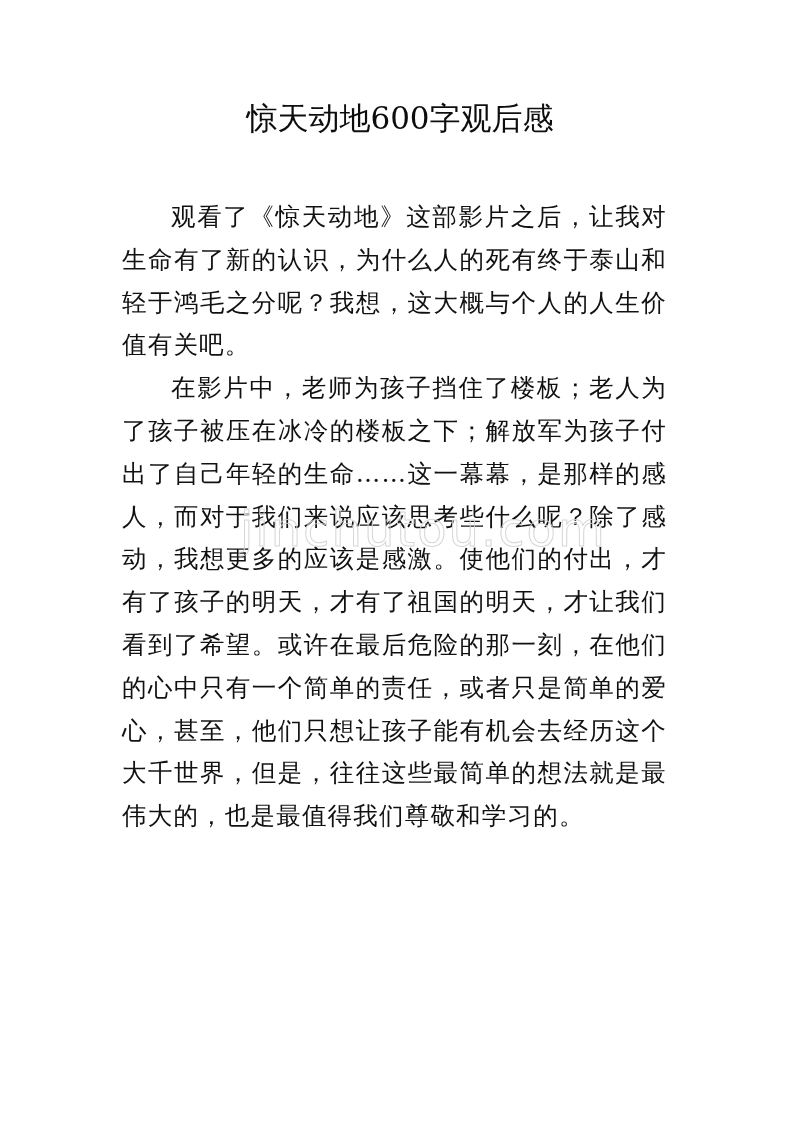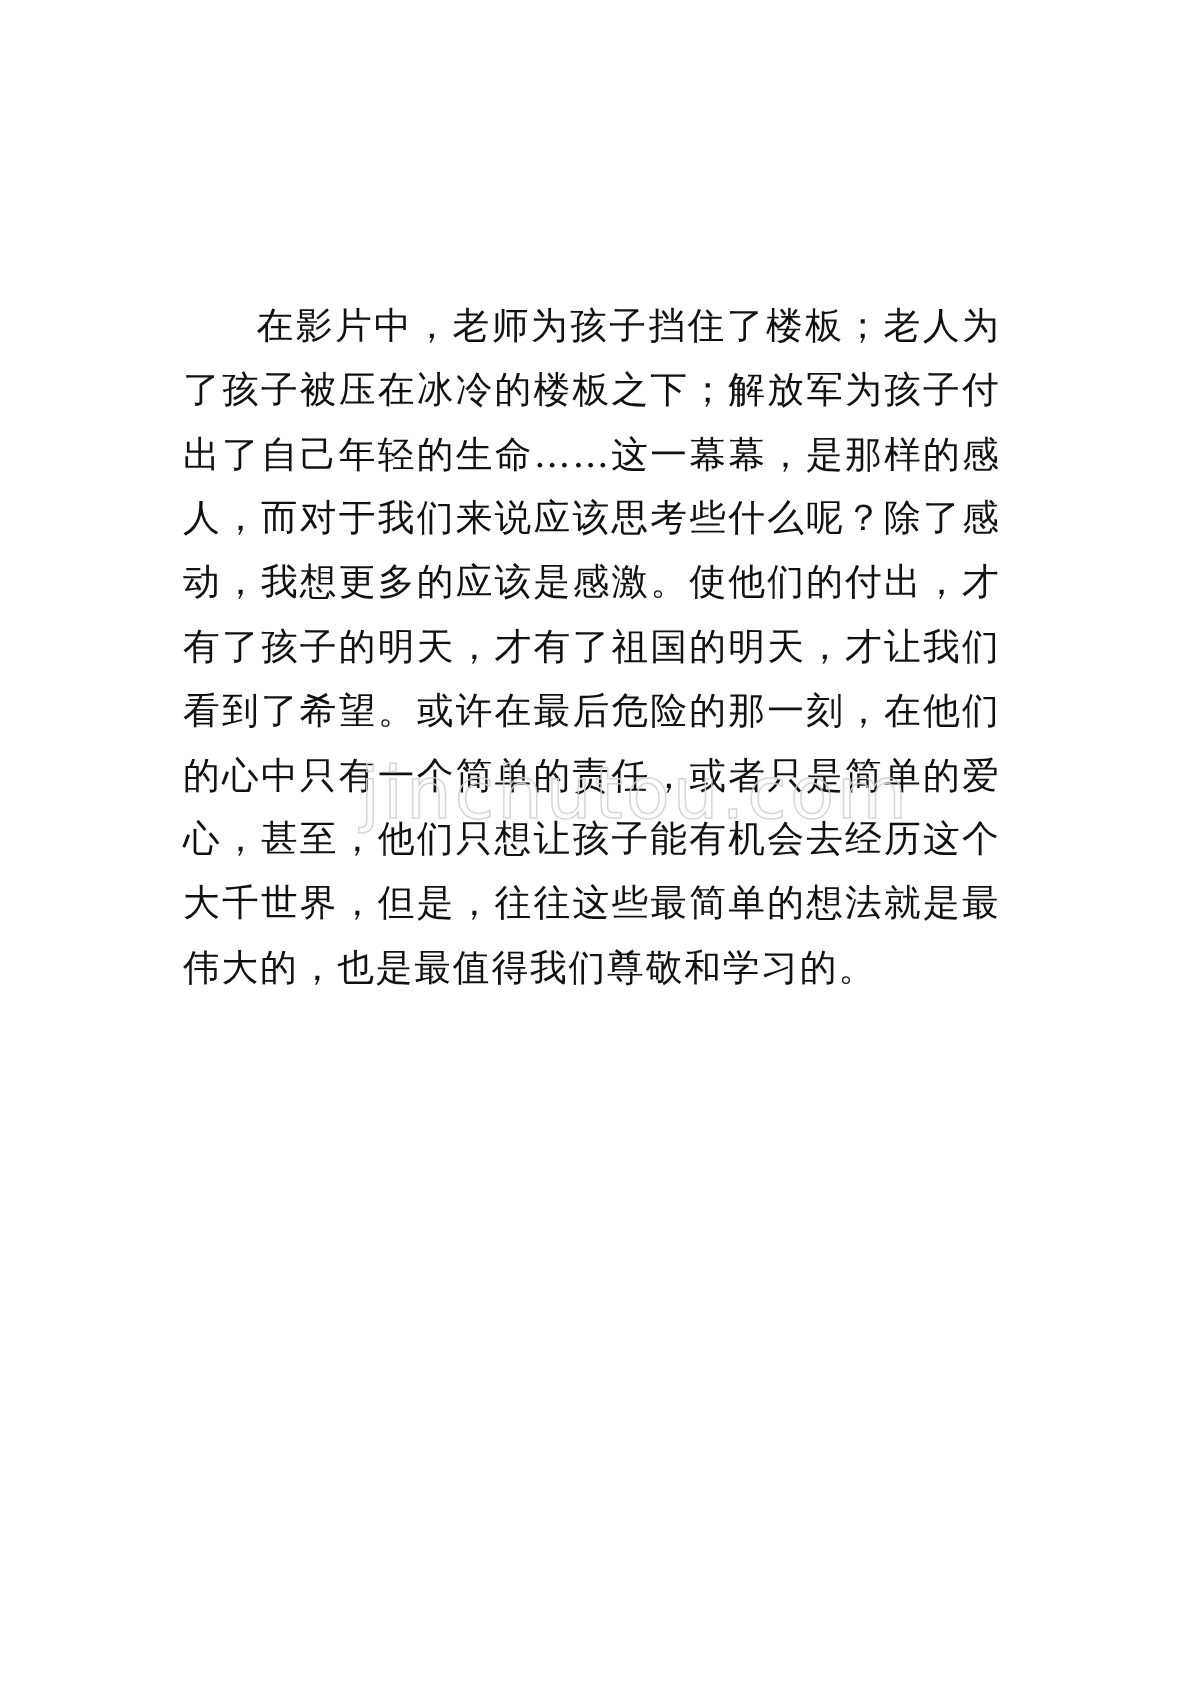--- a/index.html
+++ b/index.html
@@ -61,20 +61,22 @@
       -webkit-text-stroke: 1px #d2d2d2;
       letter-spacing: 2px;
       pointer-events: none;
       opacity: 0.9;
     }
   </style>
 </head>
 <body>
 
 <div class="page">
+  <h1 class="title">惊天动地600字观后感</h1>
 
   <div class="body-text">
+    <p class="para">观看了《惊天动地》这部影片之后，让我对生命有了新的认识，为什么人的死有终于泰山和轻于鸿毛之分呢？我想，这大概与个人的人生价值有关吧。</p>
     <p class="para">在影片中，老师为孩子挡住了楼板；老人为了孩子被压在冰冷的楼板之下；解放军为孩子付出了自己年轻的生命……这一幕幕，是那样的感人，而对于我们来说应该思考些什么呢？除了感动，我想更多的应该是感激。使他们的付出，才有了孩子的明天，才有了祖国的明天，才让我们看到了希望。或许在最后危险的那一刻，在他们的心中只有一个简单的责任，或者只是简单的爱心，甚至，他们只想让孩子能有机会去经历这个大千世界，但是，往往这些最简单的想法就是最伟大的，也是最值得我们尊敬和学习的。</p>
 
   </div>
 
   <div class="watermark">jinchutou.com</div>
 </div>
 
 </body></html>

